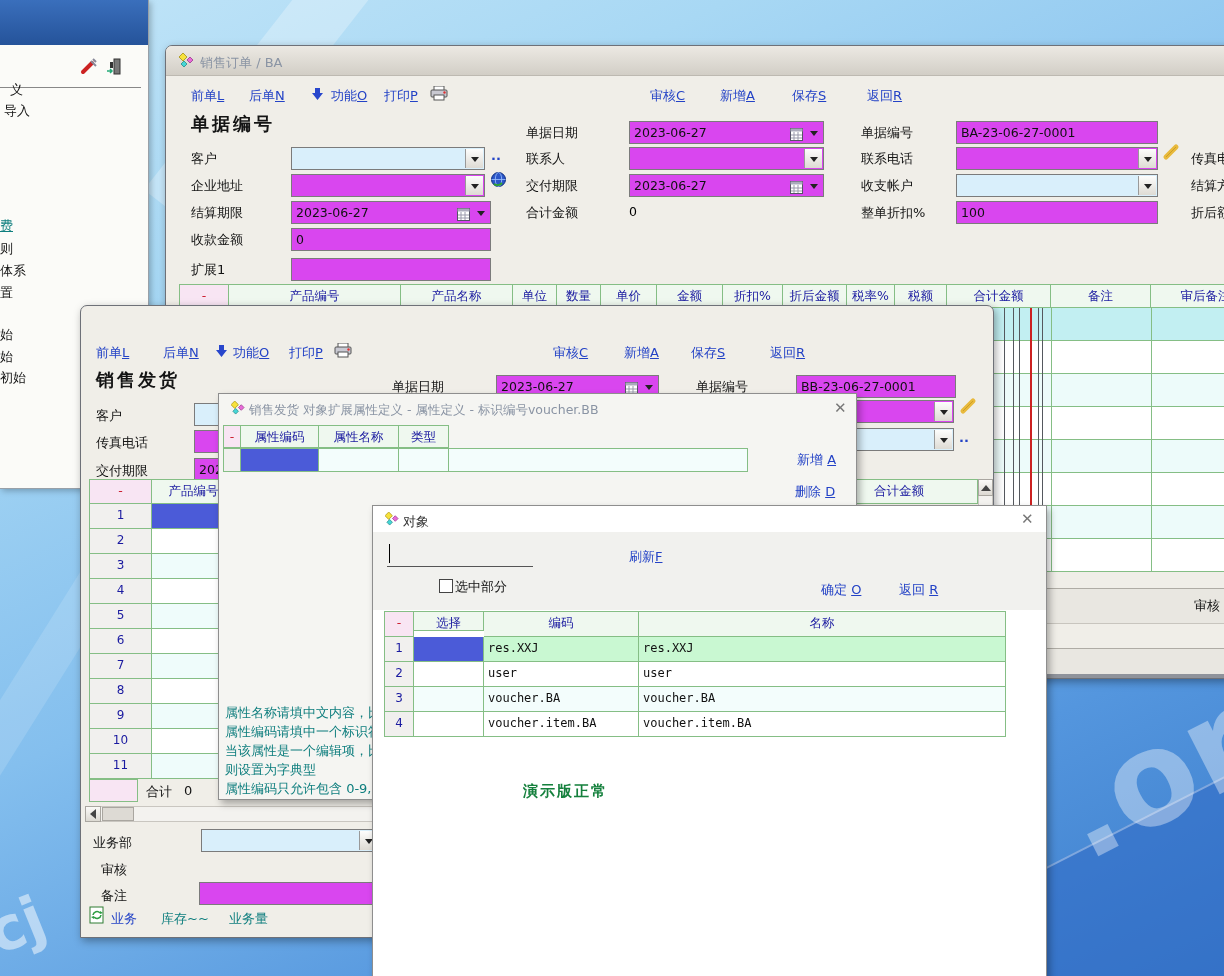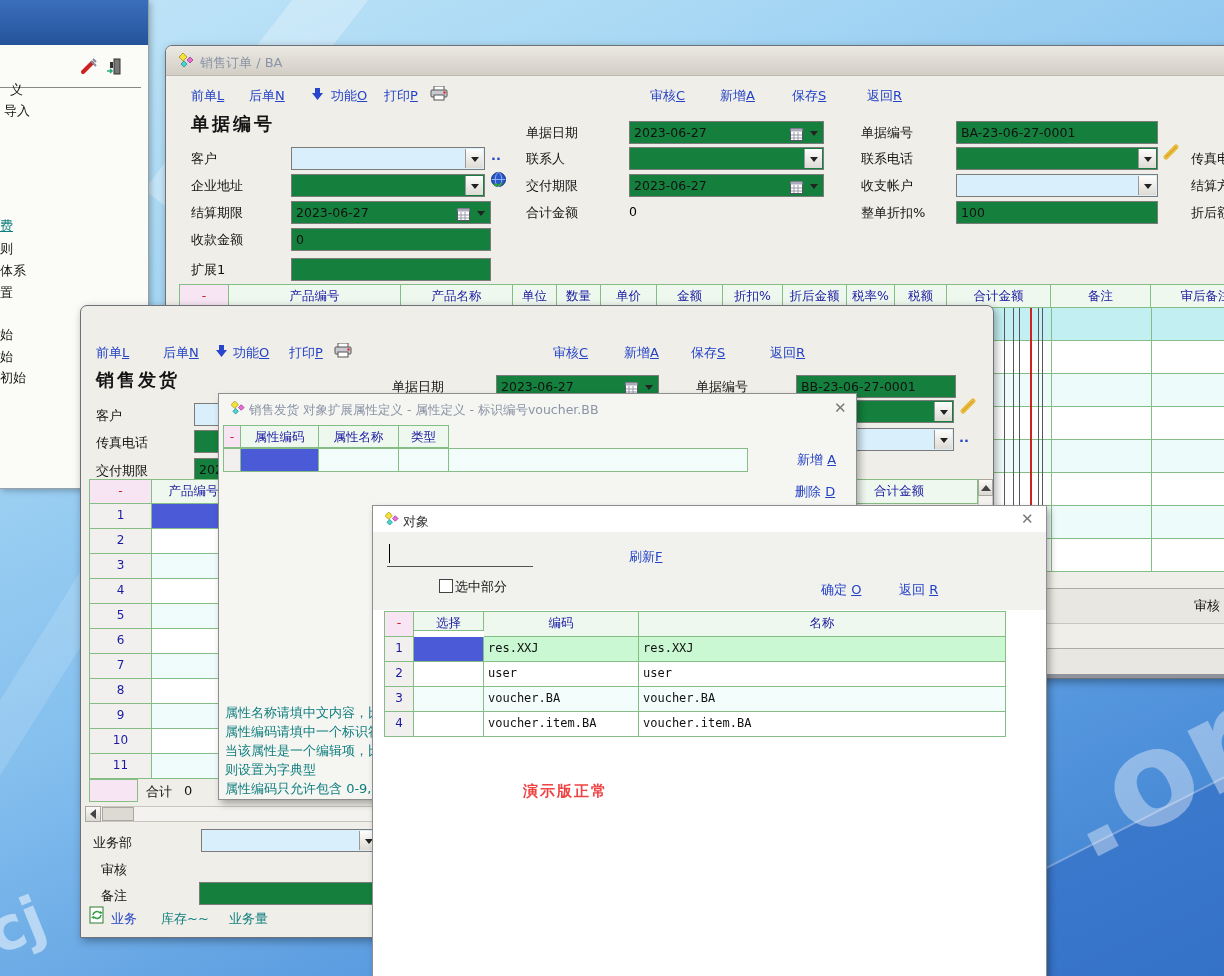--- a/index.html
+++ b/index.html
@@ -21,21 +21,21 @@
     background:linear-gradient(#FBFAF8,#D6D3CC);display:flex;align-items:center;justify-content:center;}
   .dlg{position:absolute;background:#F5F5F2;border:1px solid #8E8E8E;box-shadow:3px 4px 7px rgba(0,0,0,0.3);}
   .closex{position:absolute;font-size:15px;color:#777;line-height:15px;cursor:pointer;}
   
   .lbl{position:absolute;font-size:13px;color:#141414;white-space:nowrap;}
   .tl{position:absolute;font-size:13px;color:#2342C6;white-space:nowrap;cursor:pointer;}
   .tl .hk{text-decoration:underline;}
   .teal{color:#0E7E7E;}
   .val{position:absolute;font-size:12.5px;color:#000;white-space:nowrap;}
   
-  .fld{position:absolute;height:23px;background:#15803d;border:1px solid #7B7B7B;box-sizing:border-box;
+  .fld{position:absolute;height:23px;background:#d946ef;border:1px solid #7B7B7B;box-sizing:border-box;
     font-size:12.5px;line-height:21px;padding:0 4px;white-space:nowrap;overflow:hidden;}
   .fld.blue{background:#D9EFFB;}
   .ddbtn{position:absolute;right:1px;top:1px;bottom:1px;width:17px;
     background:linear-gradient(#FDFDFC,#DEDBD4);border-left:1px solid #999;
     display:flex;align-items:center;justify-content:center;}
   .tri-down{width:0;height:0;border:4px solid transparent;border-top:5px solid #222;margin-top:5px;}
   .calic{position:absolute;right:20px;top:4px;}
   
   .th{position:absolute;height:24px;box-sizing:border-box;border:1px solid #85BE85;border-left:none;
     background:#EFF8EF;color:#1A1AA0;font-size:12.5px;text-align:center;line-height:22px;overflow:hidden;white-space:nowrap;}
@@ -543,16 +543,16 @@
           <div class="oc c2">voucher.BA</div>
         </div>
         <div class="objrow" style="top: 75px;">
           <div class="oc n">4</div>
           <div class="oc s"></div>
           <div class="oc c1">voucher.item.BA</div>
           <div class="oc c2">voucher.item.BA</div>
         </div>
       </div>
 
-    <div class="abs" style="left:150px;top:276px;font-size:15px;color:#ef4444;letter-spacing:2px;font-weight:bold;">演示版正常</div>
+    <div class="abs" style="left:150px;top:276px;font-size:15px;color:#15803d;letter-spacing:2px;font-weight:bold;">演示版正常</div>
   </div>
 
 </div>
 
 </body></html>

